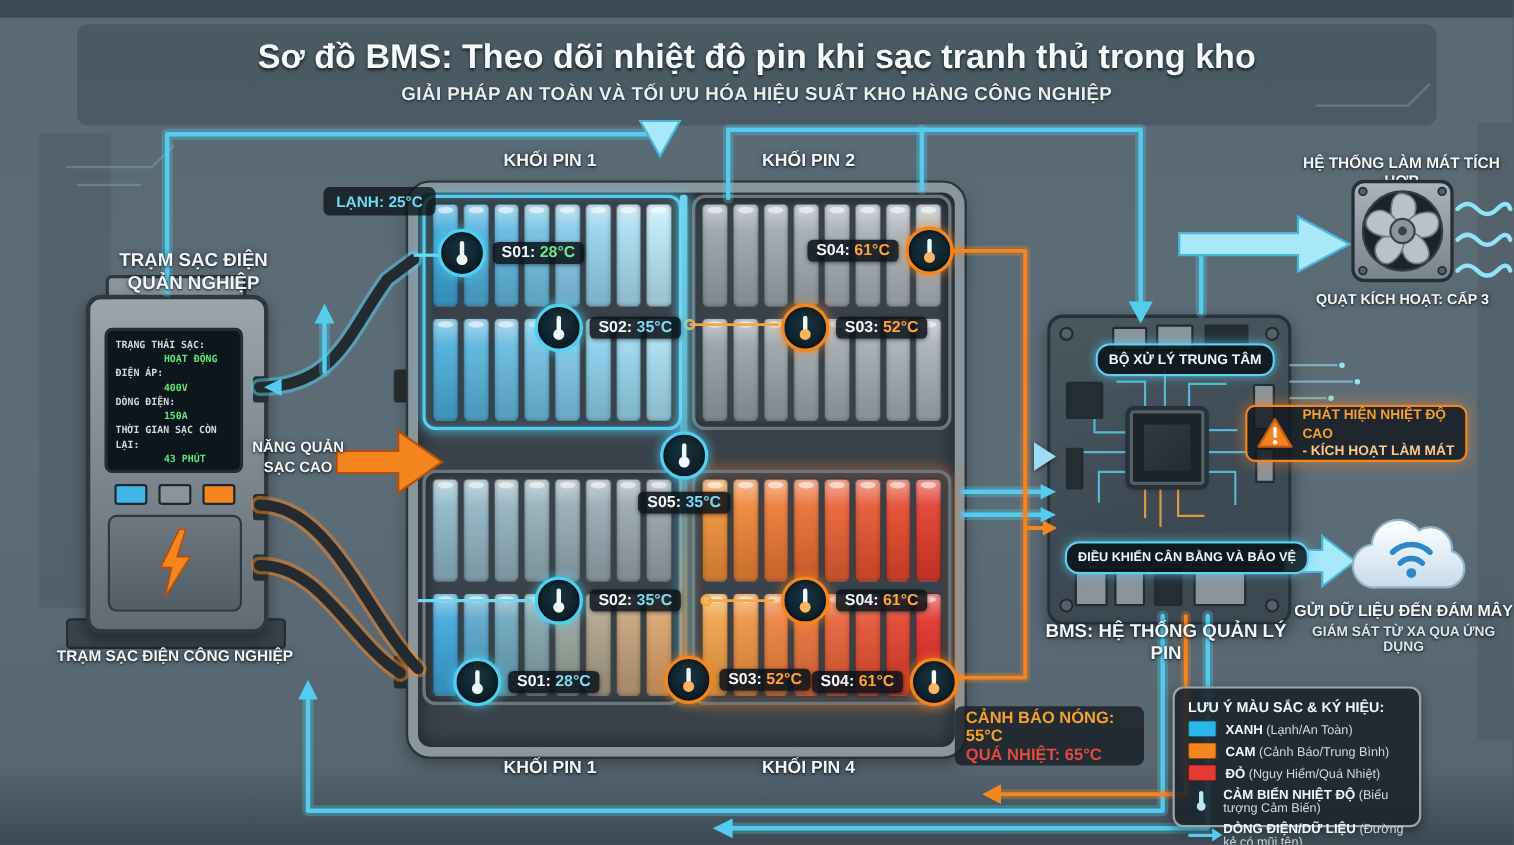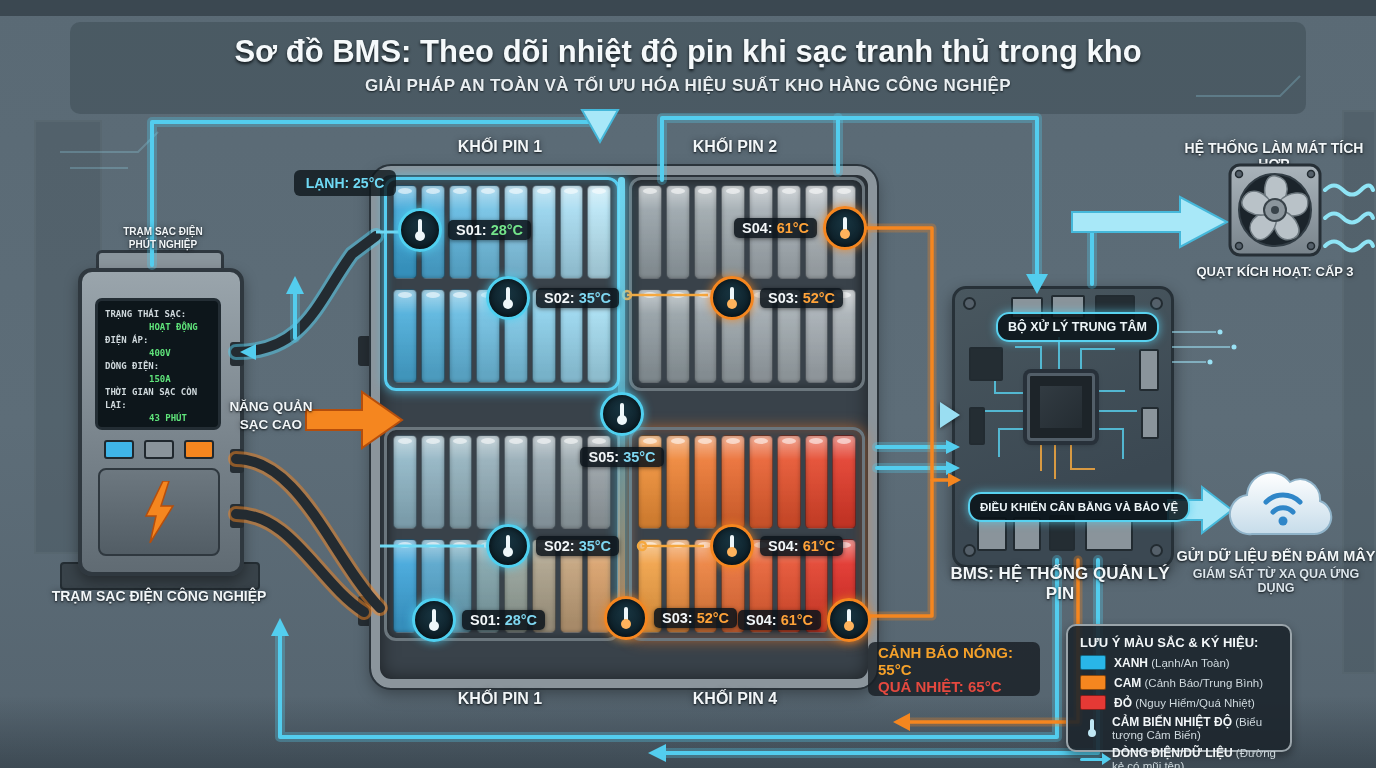--- a/index.html
+++ b/index.html
@@ -244,23 +244,23 @@
     <polygon points="286,294 304,294 295,276" fill="#53cdee"></polygon>
     <polygon points="256,344 256,360 240,352" fill="#53cdee"></polygon>
 
     <polygon points="1072,212 1180,212 1180,197 1227,222 1180,247 1180,232 1072,232" fill="#a8e8f8" stroke="#45b8da" stroke-width="2"></polygon>
 
     <polygon points="1168,500 1202,500 1202,487 1232,510 1202,533 1202,520 1168,520" fill="#a8e8f8" stroke="#45b8da" stroke-width="2"></polygon>
 
     <polygon points="306,410 362,410 362,392 402,420 362,448 362,430 306,430" fill="#f5861f" stroke="#b54e0c" stroke-width="2"></polygon>
   </svg>
 
-  <div class="lbl ctr" style="left:83px;top:226px;width:160px;font-size:10px;line-height:1.25;z-index:4;">
+  <div class="lbl ctr" style="left:96px;top:226px;width:160px;font-size:17px;line-height:1.25;z-index:4;">
     <div>TRẠM SẠC ĐIỆN</div>
-    <div>PHÚT NGHIỆP</div>
+    <div>QUẢN NGHIỆP</div>
   </div>
   <div class="station-cap"></div>
   <div class="station">
     <div class="scr">
       <div>TRẠNG THÁI SẠC:</div>
       <div class="gv">HOẠT ĐỘNG</div>
       <div><span>ĐIỆN ÁP:</span> <span class="gv">400V</span></div>
       <div><span>DÒNG ĐIỆN:</span> <span class="gv">150A</span></div>
       <div>THỜI GIAN SẠC CÒN LẠI:</div>
       <div class="gv">43 PHÚT</div>
@@ -549,20 +549,31 @@
     <svg width="54" height="80" viewBox="0 0 54 80">
       <g stroke="#8fe4f5" stroke-width="4" fill="none" stroke-linecap="round">
         <path d="M3,10 q9,-9 18,0 t18,0 t12,0"></path>
         <path d="M3,38 q9,-9 18,0 t18,0 t12,0"></path>
         <path d="M3,66 q9,-9 18,0 t18,0 t12,0"></path>
       </g>
     </svg>
   </div>
   <div class="lbl ctr" style="left:1192px;top:264px;width:166px;font-size:13px;z-index:5;">QUẠT KÍCH HOẠT: CẤP 3</div>
 
+  <div class="alert">
+    <svg width="34" height="30" viewBox="0 0 34 30" style="flex:0 0 auto;">
+      <path d="M17,2 L32,27 H2 Z" fill="#f58220" stroke="#c85c10" stroke-width="2" stroke-linejoin="round"></path>
+      <rect x="15.6" y="9" width="3" height="10" rx="1.5" fill="#fff"></rect>
+      <circle cx="17.1" cy="23" r="2" fill="#fff"></circle>
+    </svg>
+    <div class="alert-txt">
+      <div>PHÁT HIỆN NHIỆT ĐỘ CAO</div>
+      <div class="l2">- KÍCH HOẠT LÀM MÁT</div>
+    </div>
+  </div>
 
   <div class="cloudwrap">
     <svg width="114" height="92" viewBox="0 0 114 92">
       <defs>
         <linearGradient id="cg" x1="0" y1="0" x2="0" y2="1">
           <stop offset="0" stop-color="#ffffff"></stop>
             <stop offset="1" stop-color="#c6dcea"></stop>
         </linearGradient>
       </defs>
       <path d="M26,76 h62 a17,17 0 0 0 6,-33 a20,20 0 0 0 -30,-19 a24,24 0 0 0 -43,13 a18,18 0 0 0 5,39 z" fill="url(#cg)" stroke="#8fb3c9" stroke-width="2"></path>

